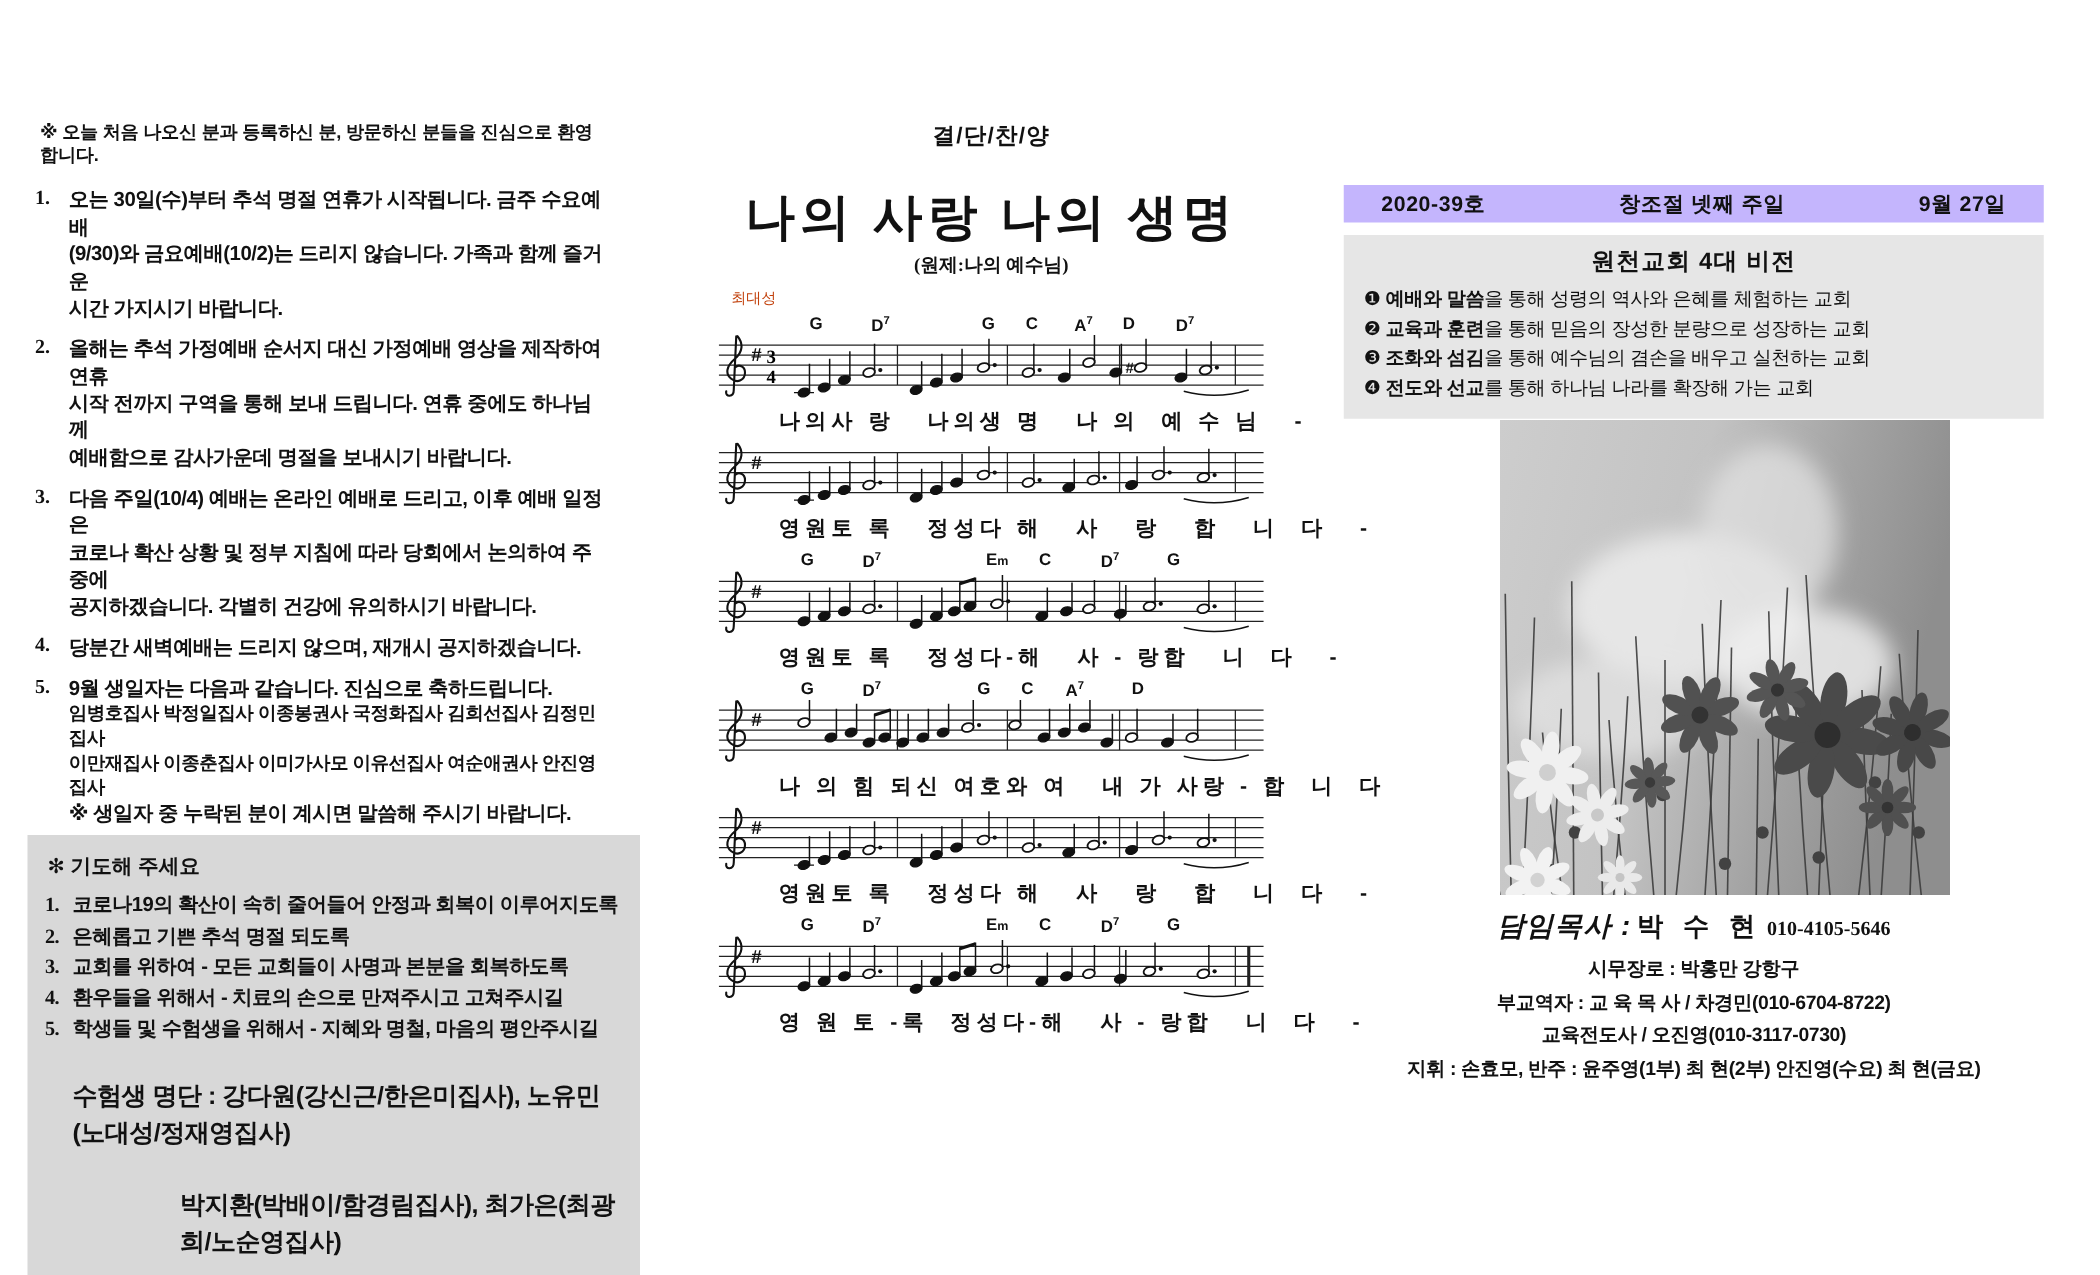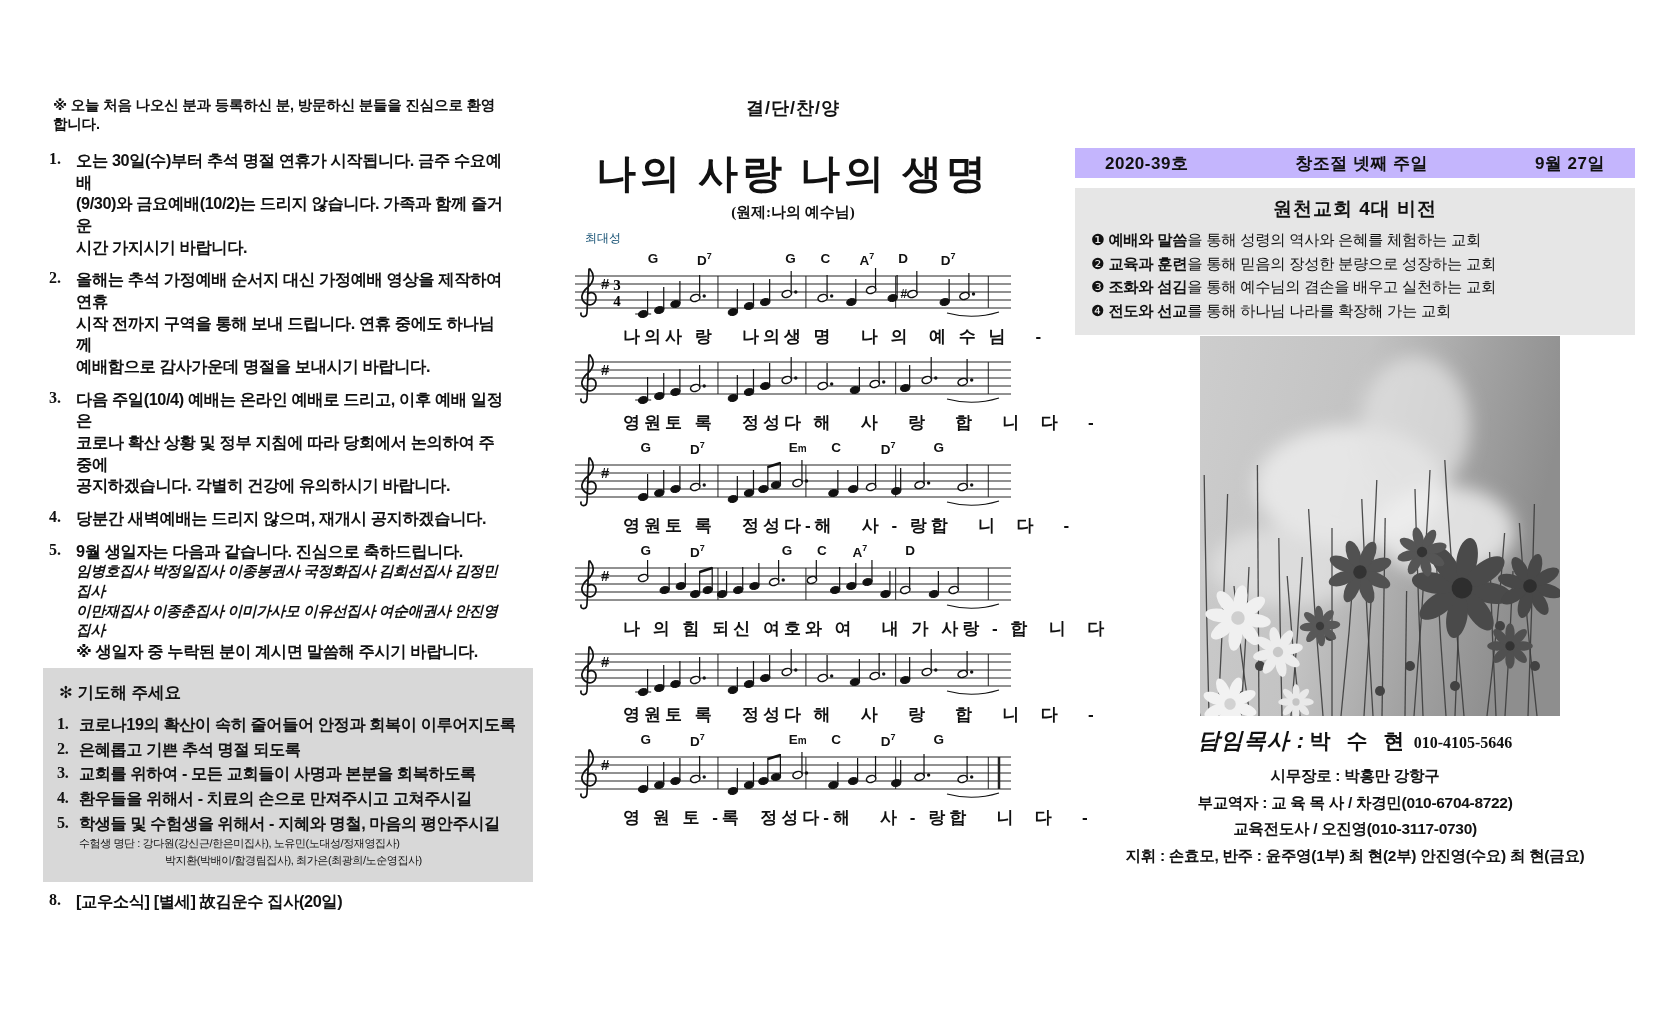--- a/index.html
+++ b/index.html
@@ -1,40 +1,40 @@
 <!DOCTYPE html>
 <html><head>
 <meta charset="utf-8">
 <style>
   html,body{margin:0;padding:0;background:#fff;}
   .page{position:relative;width:1680px;height:1020px;background:#ffffff;overflow:hidden;
         font-family:"Liberation Sans","DejaVu Sans",sans-serif;color:#111;}
 
   
-  .col-left{position:absolute;left:49px;top:96px;width:456px;}
+  .col-left{position:absolute;left:28px;top:96px;width:456px;}
   .welcome{font-size:14.5px;font-weight:600;margin:0 0 16px 4px;letter-spacing:-0.2px;}
   .ann-item{display:flex;gap:7px;margin-bottom:11px;}
   .ann-num{width:20px;flex:0 0 20px;font-family:"Liberation Serif",serif;font-weight:700;font-size:16px;}
   .ann-body{flex:1;}
   .ann-line{font-size:16.3px;font-weight:700;line-height:1.33;letter-spacing:-0.4px;}
-  .ann-line.small{font-size:14.8px;font-weight:600;font-style:italic;}
+  .ann-line.small{font-size:14.8px;font-weight:600;}
   .prayer-box{position:absolute;left:-6px;top:572px;width:462px;background:#d8d8d8;padding:10px 14px 14px 14px;}
   .prayer-title{font-size:16.5px;font-weight:700;margin:4px 0 8px 2px;}
   .prayer-item{display:flex;gap:6px;font-size:16.2px;font-weight:700;line-height:1.52;letter-spacing:-0.4px;}
   .prayer-num{width:16px;flex:0 0 16px;font-family:"Liberation Serif",serif;}
-  .prayer-sub{font-size:11px;font-weight:400;line-height:1.5;letter-spacing:-0.4px;padding-left:22px;}
+  .prayer-sub{font-size:20px;font-weight:700;line-height:1.5;letter-spacing:-0.4px;padding-left:22px;margin-top:27px;}
   .prayer-sub.indent2{padding-left:108px;}
 
   
   .col-mid{position:absolute;left:575px;top:96px;width:436px;}
   .section-title{text-align:center;font-size:18px;font-weight:800;letter-spacing:1px;margin:0 0 26px 0;}
   .song-title{text-align:center;font-family:"Liberation Serif","DejaVu Serif",serif;
               font-size:40px;font-weight:600;letter-spacing:4px;margin:0;}
   .song-subtitle{text-align:center;font-family:"Liberation Serif",serif;font-size:15px;font-weight:700;margin:2px 0 0 0;}
-  .composer{font-family:"Liberation Serif",serif;font-size:12px;color:#0c4a6e;margin:8px 0 0 10px;}
+  .composer{font-family:"Liberation Serif",serif;font-size:12px;color:#c2410c;margin:8px 0 0 10px;}
   .staves{margin-top:4px;}
   .staff-row{position:relative;margin-bottom:6px;}
   .chord-row{position:relative;height:17px;}
   .chord{position:absolute;top:0;font-family:"Liberation Sans",sans-serif;font-size:13.5px;font-weight:600;}
   .chord sup{font-size:9px;}
   .chord .minor{font-size:10px;}
   .lyric-row{white-space:pre;font-size:17px;font-weight:600;letter-spacing:4px;margin:1px 0 0 48px;
              font-family:"Liberation Sans",sans-serif;}
   .staff-svg{display:block;}
 

